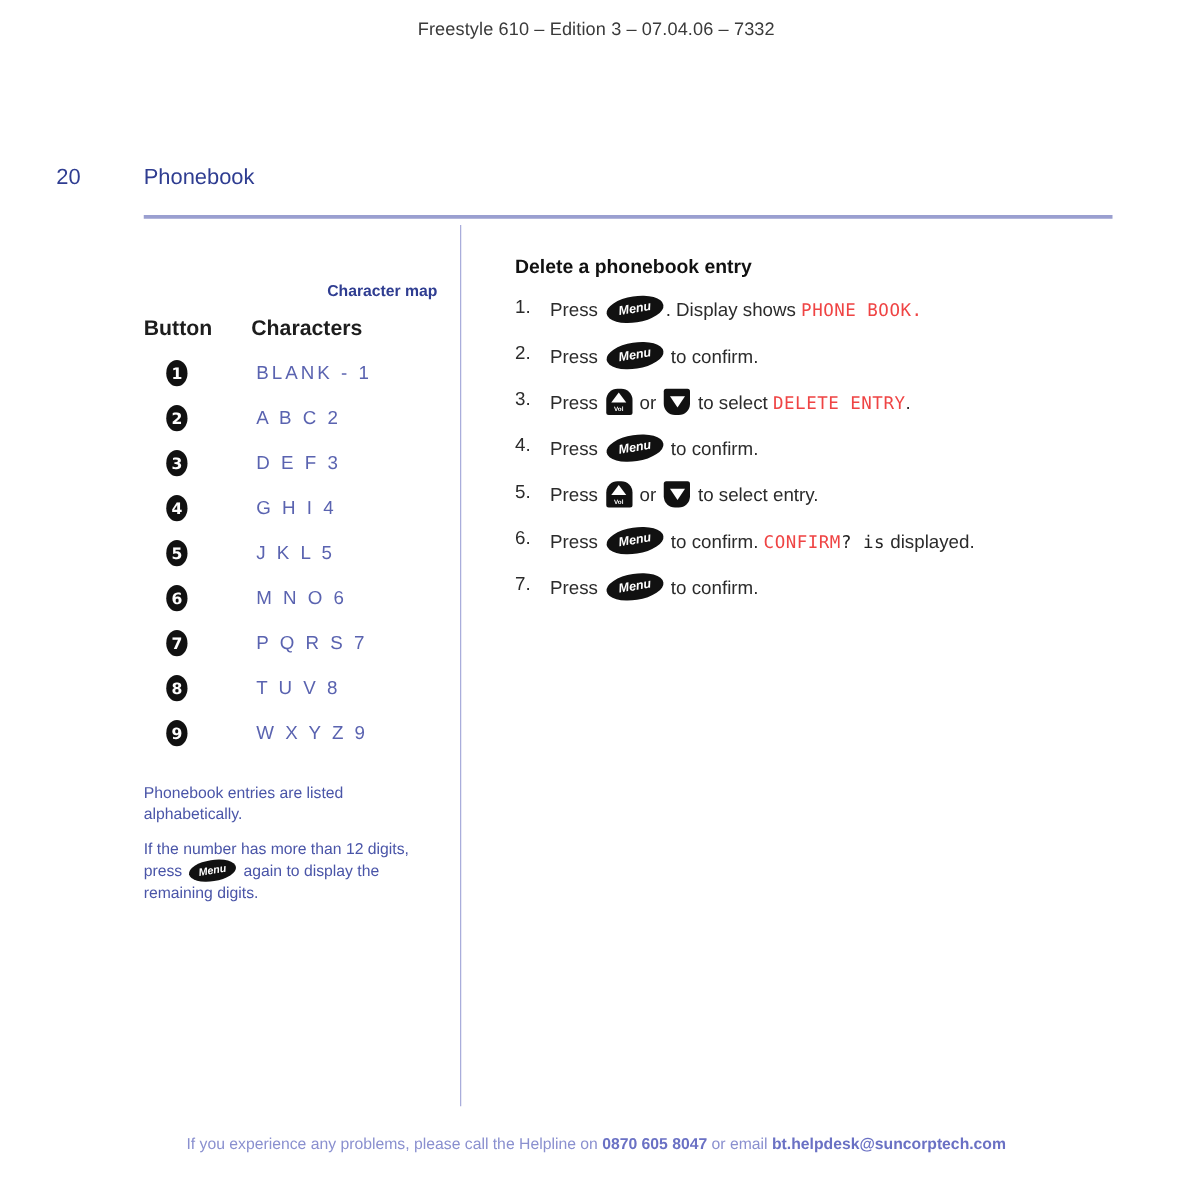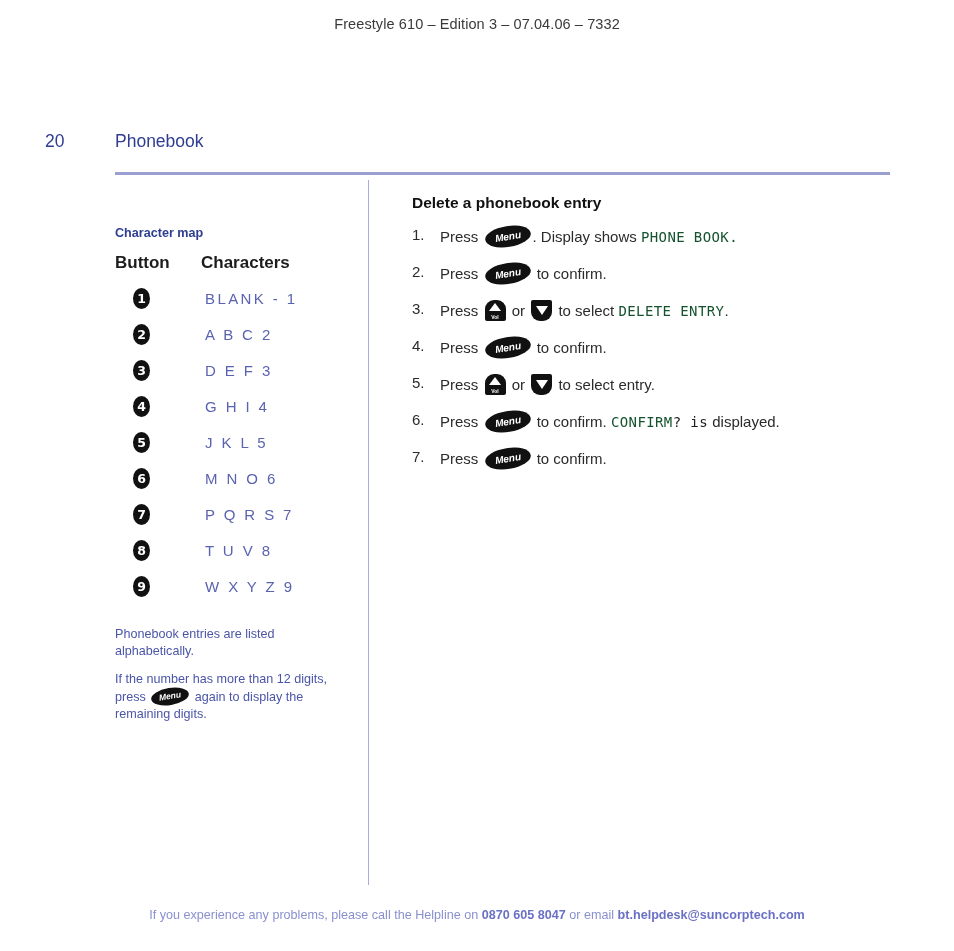--- a/index.html
+++ b/index.html
@@ -33,21 +33,21 @@
 
   
   .col-left{position:absolute;top:198px;left:115px;width:235px;}
   .sub-bold{
     font-size:12.6px;font-weight:bold;color:#2f3d91;margin:0 0 1px 0;line-height:1.35;
   }
   .body-blue{
     font-size:12.6px;color:#4a55a8;line-height:1.33;margin:0;
   }
   .blue-head{
-    font-size:12.6px;font-weight:bold;color:#2f3d91;margin:0;line-height:1.35;
+    font-size:12.6px;font-weight:bold;color:#2f3d91;margin:0;line-height:1.35;text-align:right;
   }
   .spacer-lg{height:27px;}
 
   
   .charmap{margin-top:11px;width:100%;border-collapse:collapse;}
   .charmap th{
     text-align:left;font-size:17px;font-weight:bold;color:#1d1d1d;
     padding:0 0 7px 0;
   }
   .charmap th.c1{width:68px;}
@@ -64,39 +64,39 @@
     line-height:21px;text-align:center;
     font-family:"DejaVu Sans", sans-serif;
   }
 
   .notes{margin-top:22px;}
   .notes p{
     font-size:12.6px;color:#4a55a8;line-height:1.33;margin:0 0 12px 0;
   }
 
   
-  .col-right{position:absolute;top:194px;left:412px;width:480px;}
+  .col-right{position:absolute;top:205px;left:412px;width:480px;}
   .sec-title{
     font-size:15.5px;font-weight:bold;color:#111;margin:0 0 14px 0;
   }
   ol.steps{
     list-style:none;margin:0;padding:0;
   }
   ol.steps li{
     font-size:15px;color:#2b2b2b;line-height:1.2;
     margin:0 0 16px 0;position:relative;padding-left:28px;
     white-space:nowrap;
   }
   ol.steps li .num{
     position:absolute;left:0;top:0;width:22px;text-align:left;
     font-size:15px;color:#2b2b2b;
   }
   .lcd{
     font-family:"DejaVu Sans Mono","Liberation Mono",monospace;
-    color:#14532d;font-size:14px;letter-spacing:.4px;
+    color:#ef4444;font-size:14px;letter-spacing:.4px;
   }
   .lcd.dark{color:#1f1f1f;}
 
   
   .key-menu{
     display:inline-block;position:relative;
     width:46px;height:21px;vertical-align:-5px;margin:0 2px;
   }
   .key-menu .pill{
     position:absolute;inset:0;background:#111;border-radius:50%;

